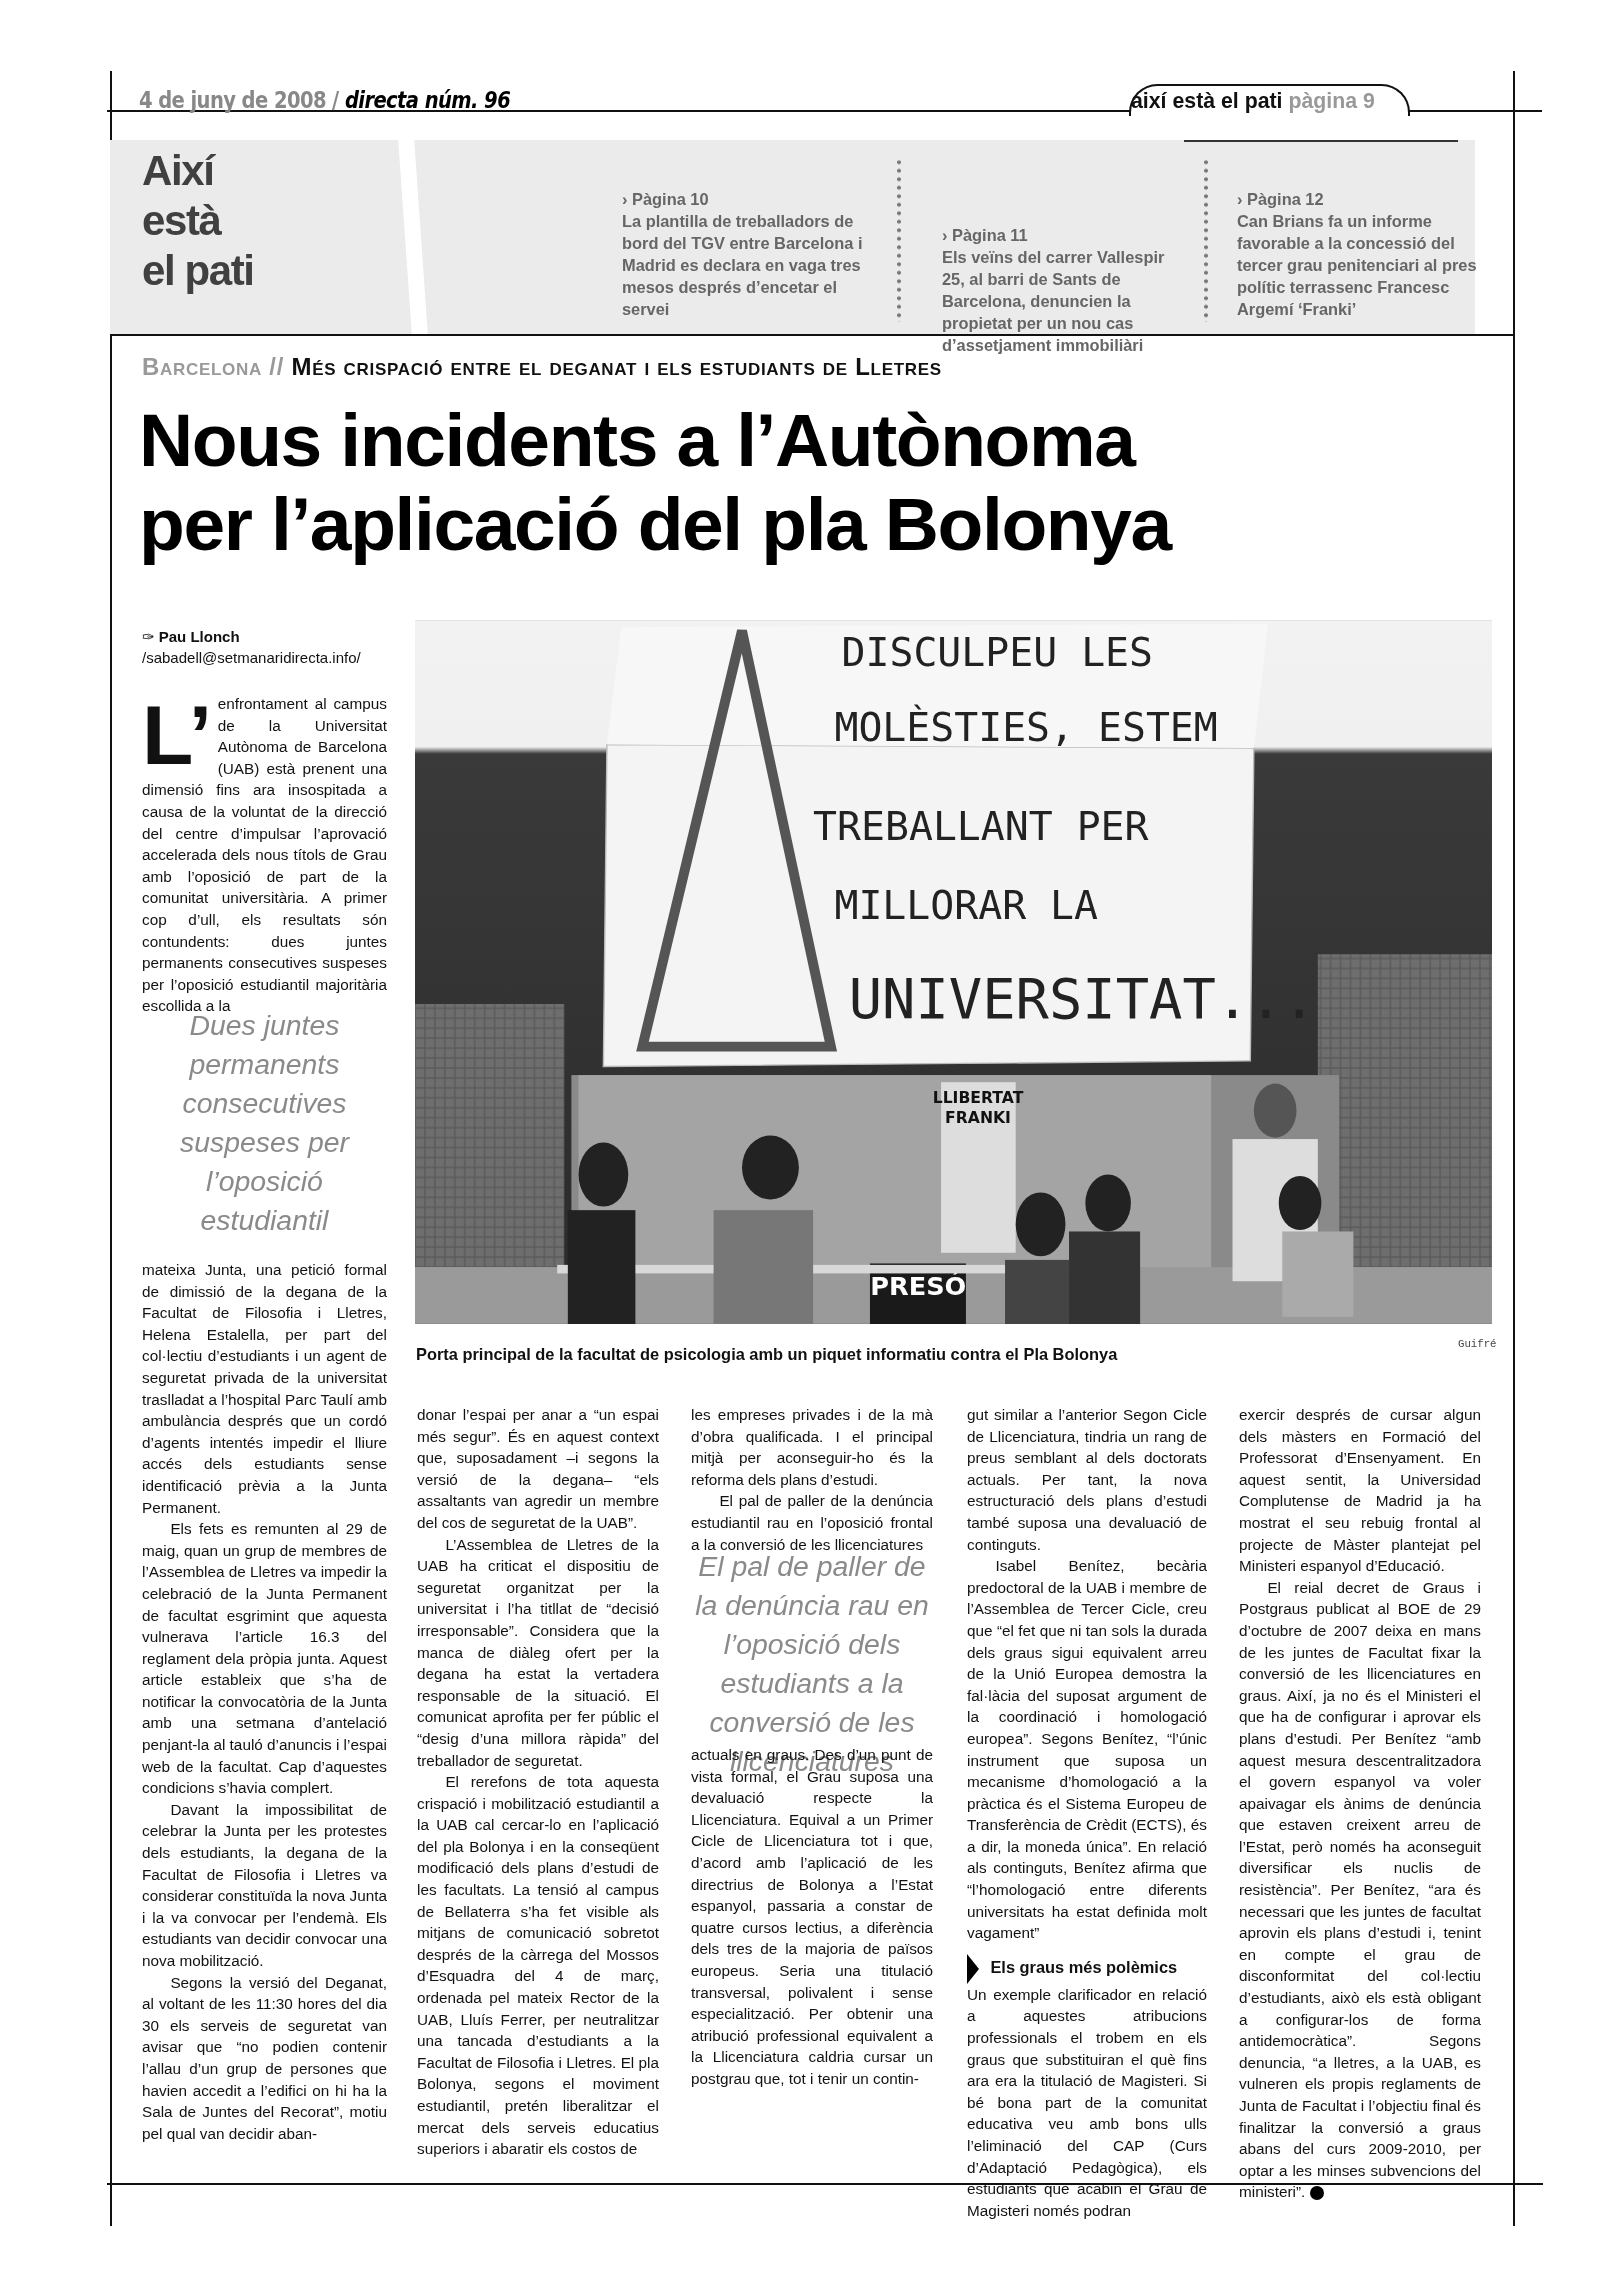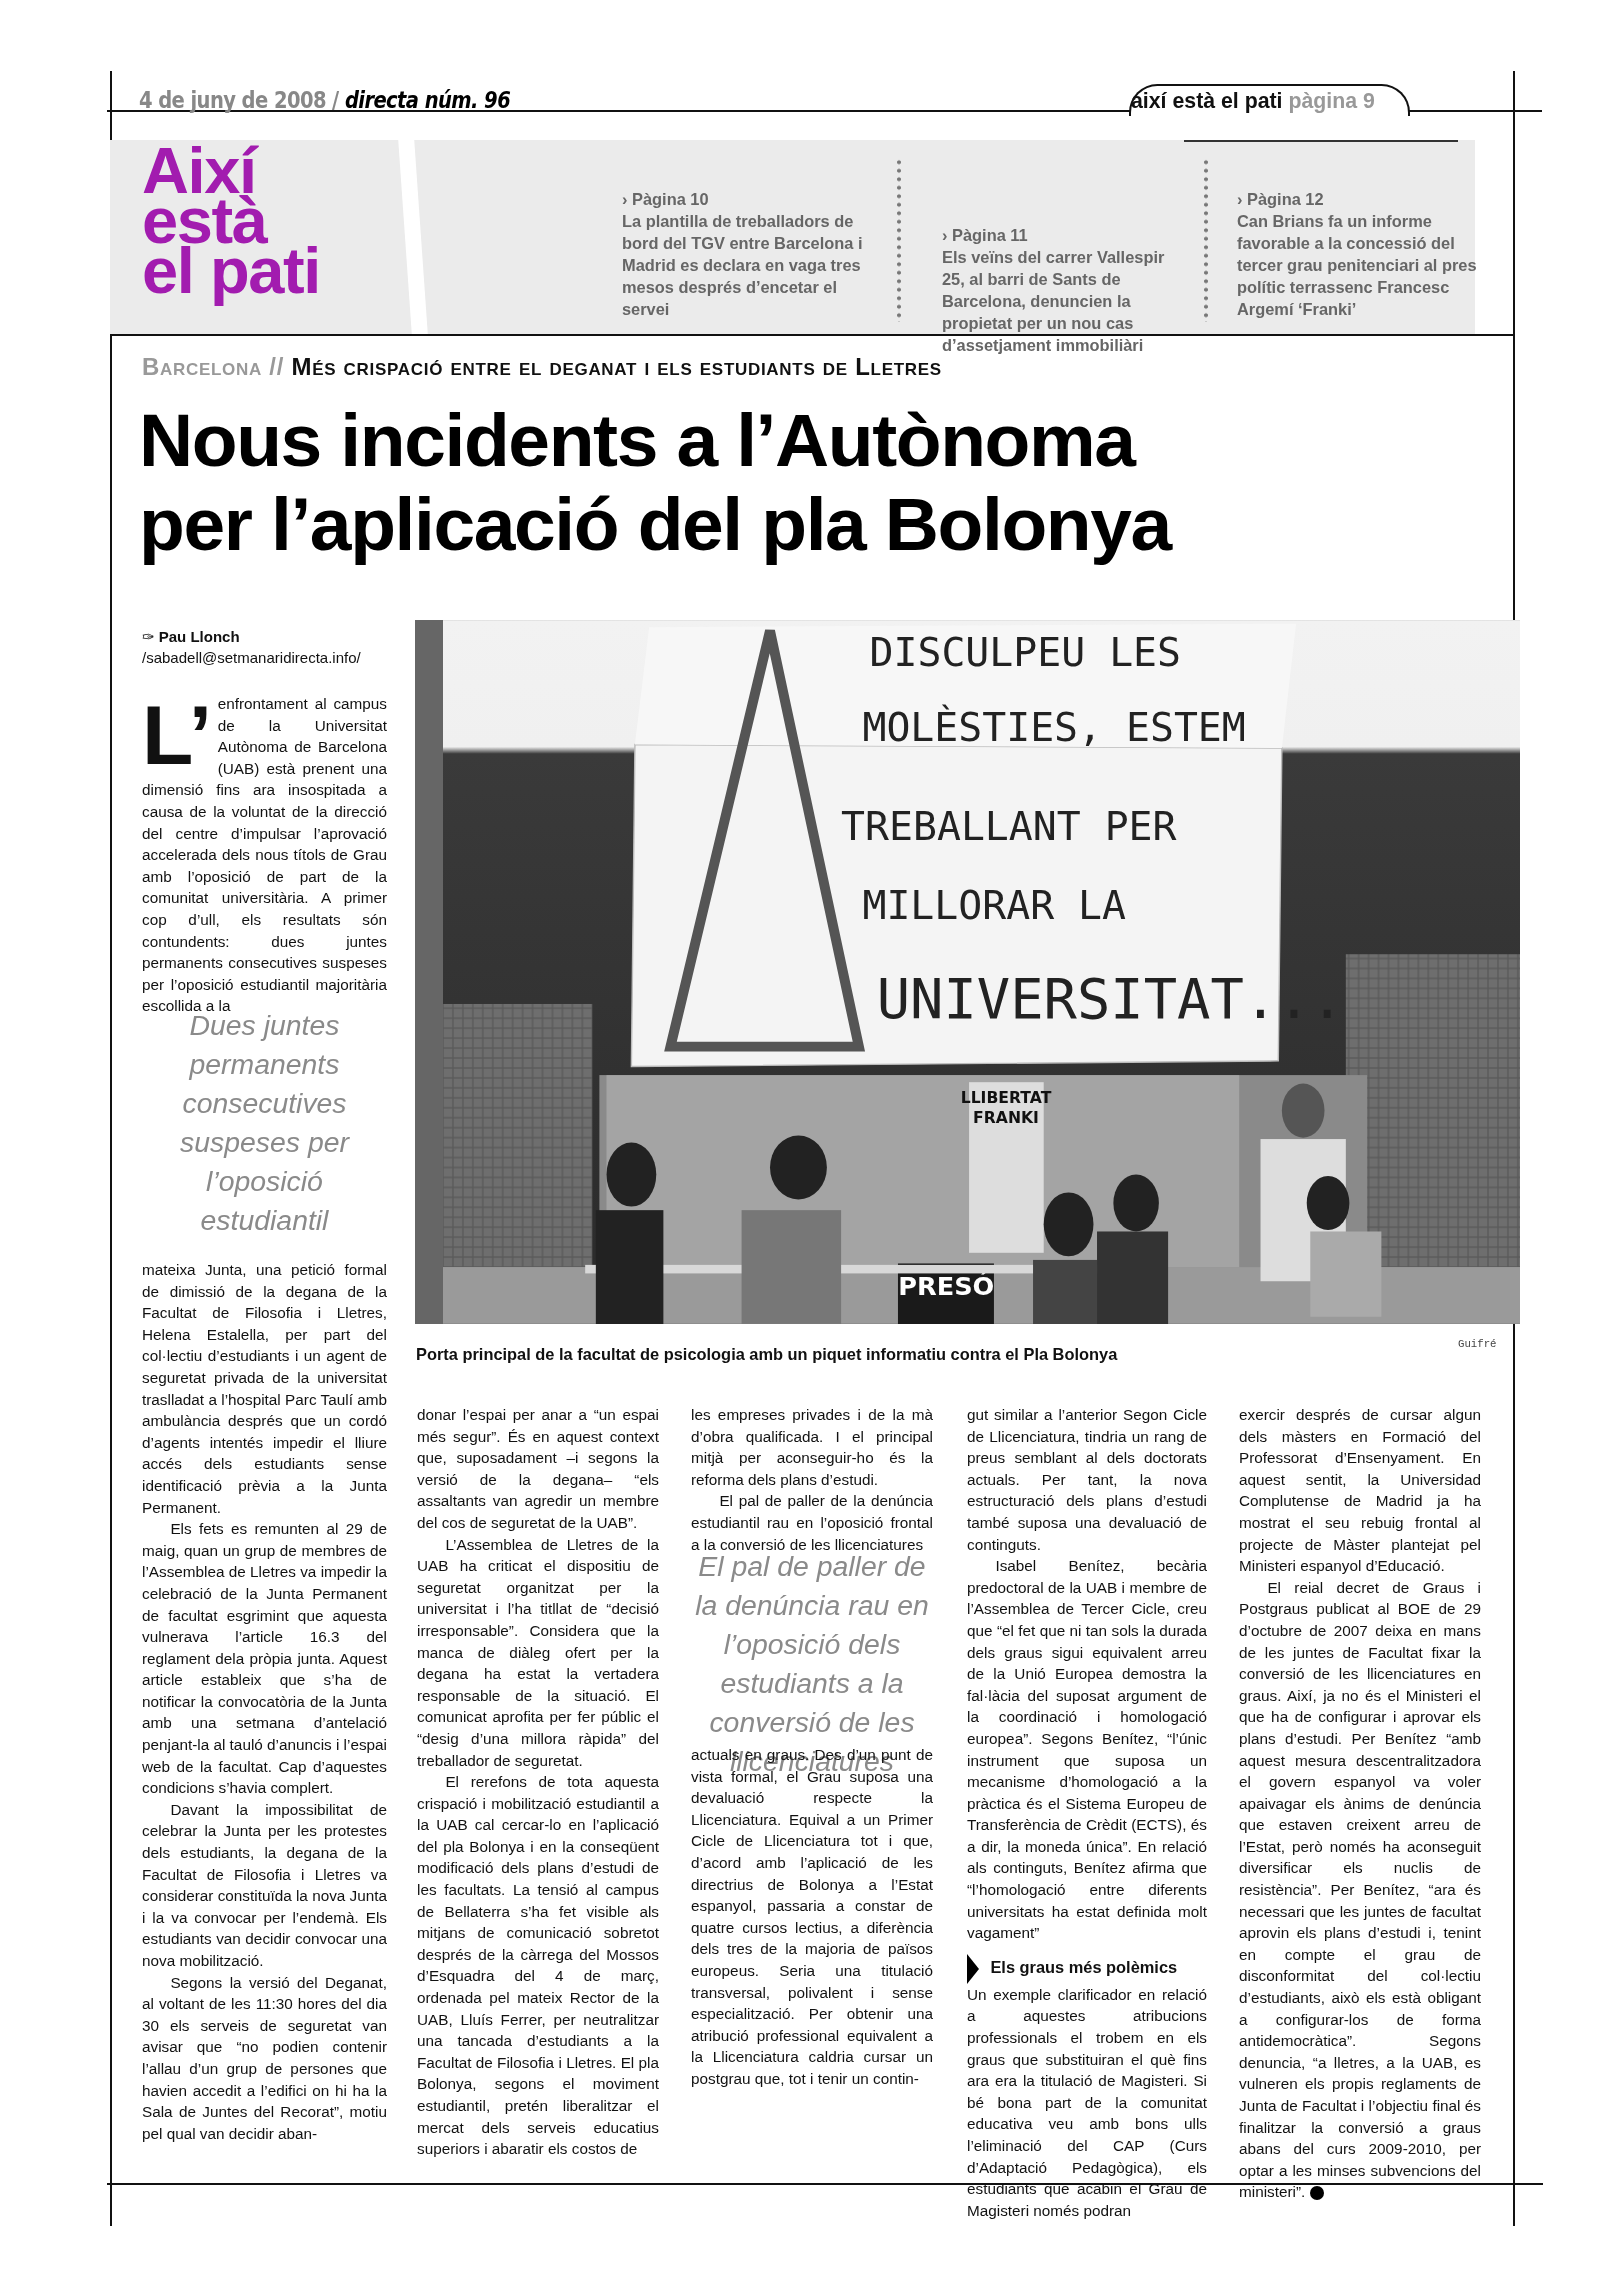--- a/index.html
+++ b/index.html
@@ -13,42 +13,42 @@
   #hdr-date { left:139px; top:87px; font-size:23px; font-weight:bold; color:#888;
               font-family:"DejaVu Sans", sans-serif; letter-spacing:-0.7px; transform:scaleX(0.85); transform-origin:left; }
   #hdr-date b { color:#000; font-style:italic; }
   #hdr-tab { left:1129px; top:84px; width:277px; height:30px; border:2.1px solid #111; border-bottom:none;
              border-radius:28.4px 28.4px 0 0; text-align:left; font-size:21.3px; font-weight:bold; line-height:31px; background:#fff; }
   #hdr-tab .grey { color:#999; }
   
   #banner { left:110px; top:140px; width:1365px; height:194px; background:#ebebeb; }
   #banner-gap { left:405px; top:140px; width:15.6px; height:194px; background:#fff; transform:skewX(4deg); }
   #banner-line { left:1184px; top:140px; width:274px; height:2.1px; background:#333; }
-  #section-title { left:142px; top:146px; font-size:65px; font-weight:bold; line-height:50px; color:#a21caf; letter-spacing:-1.4px; }
+  #section-title { left:142px; top:146px; font-size:42px; font-weight:bold; line-height:50px; color:#404040; letter-spacing:-1.4px; }
   .teaser { top:188px; width:242px; font-size:16.4px; line-height:22px; color:#666; font-weight:bold; }
   .dots { top:158px; width:4.3px; height:164px;
           background-image: radial-gradient(circle, #777 1.8px, transparent 2.1px); background-size:4.3px 8.5px; }
   
   #kicker { left:142px; top:353px; font-size:24px; font-weight:bold; letter-spacing:0.7px; font-variant:small-caps; }
   #kicker .loc { color:#999; }
   #headline { left:139px; top:398px; font-size:75px; font-weight:bold; line-height:84px; letter-spacing:-1.4px; color:#000; }
   
   #byline { left:142px; top:626px; font-size:15px; line-height:21.3px; }
   #byline .name { font-weight:bold; }
   
   .col { font-size:15.3px; line-height:21.6px; text-align:justify; color:#111; }
   .col p { margin:0; text-indent:28.4px; }
   .col p.noind { text-indent:0; }
   .pull { color:#8a8a8a; font-style:italic; text-align:center; font-size:28.4px; line-height:39px; }
   .dropcap { float:left; font-size:84px; line-height:71px; font-weight:bold; margin:7.1px 5.7px 0 0; }
   #subhead { font-weight:bold; font-size:16.4px; margin:10px 0 0 0; text-indent:0; }
   #subhead .tri { display:inline-block; width:0; height:0; border-top:15.6px solid transparent; border-bottom:15.6px solid transparent;
                   border-left:12.8px solid #000; vertical-align:middle; margin-right:11.4px; }
   
-  #photo { left:415px; top:620px; width:1077px; height:704px; overflow:hidden; background:#666;padding-left:28px; }
+  #photo { left:415px; top:620px; width:1077px; height:704px; overflow:hidden; background:#666; }
   #caption { left:416px; top:1345px; font-size:16.4px; font-weight:bold; }
   #credit { left:1458px; top:1338px; font-size:10.7px; color:#444;font-family:Liberation Mono, monospace; }
   .enddot { display:inline-block; width:14.2px; height:14.2px; border-radius:50%; background:#000; color:#fff;
             font-size:7.8px; line-height:14.2px; text-align:center; font-weight:bold; vertical-align:middle; }
 </style>
 </head>
 <body>
 
 <div class="vline" style="left:110px; top:71px; height:2155px;"></div>
 <div class="vline" style="left:1513px; top:71px; height:2155px;"></div>

